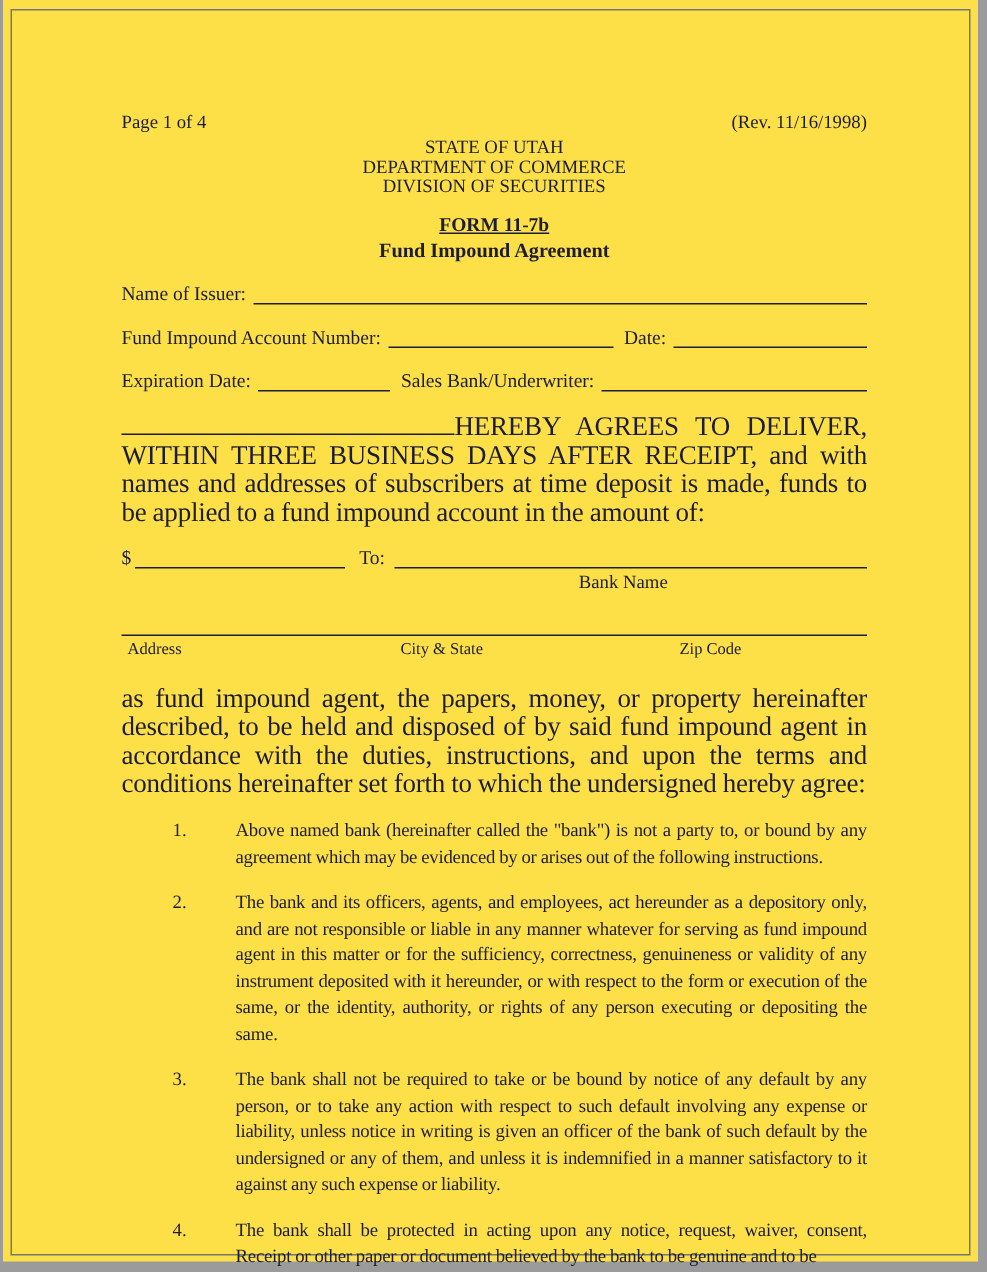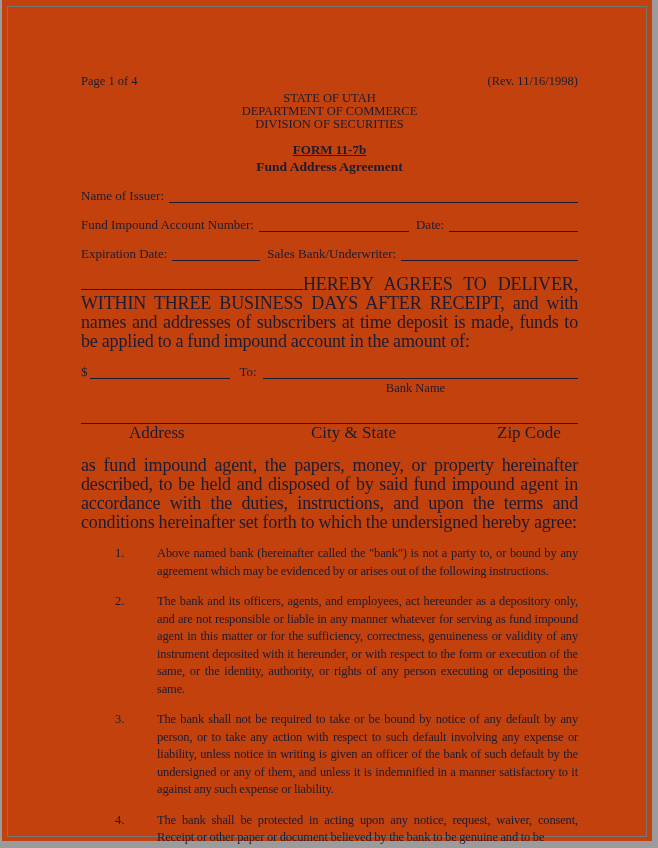--- a/index.html
+++ b/index.html
@@ -3,21 +3,21 @@
 <meta charset="utf-8">
 <style>
   html, body { margin:0; padding:0; }
   body {
     width:658px; height:848px; overflow:hidden; position:relative;
     background:#9b9b9b;
     font-family:"Liberation Serif","DejaVu Serif",serif;
   }
   .sheet {
     position:absolute; left:2px; top:0; width:650px; height:841px;
-    background:#c2410c;
+    background:#fde047;
   }
   .page-border {
     position:absolute; left:5px; top:6px; width:640px; height:831px;
     border:1px solid #767676; box-sizing:border-box; pointer-events:none;
   }
   .content {
     position:absolute; left:79px; top:74px; width:497px;
     color:#1c1c34;
   }
   .meta-row { display:flex; justify-content:space-between; font-size:12.5px; line-height:15px; }
@@ -42,21 +42,21 @@
     display:inline-block; width:222px; height:13px;
     border-bottom:1px solid #1c1c34;
   }
   .money-row { display:flex; align-items:flex-end; font-size:13px; line-height:15px; margin-top:13px; }
   .money-row .dollar { padding-right:2px; }
   .money-row .to-lbl { padding:0 6px 0 10px; white-space:nowrap; }
   .w140 { width:140px; flex:none; }
   .bank-caption { font-size:12.5px; line-height:15px; margin-top:2px; padding-left:172px; text-align:center; }
 
   .addr-rule { border-top:1px solid #1c1c34; margin-top:27px; height:0; }
-  .addr-labels { position:relative; height:17px; font-size:17px; line-height:16px; margin-top:1px;margin-left:44px; }
+  .addr-labels { position:relative; height:17px; font-size:11px; line-height:16px; margin-top:1px; }
   .addr-labels .a1 { position:absolute; left:4px; }
   .addr-labels .a2 { position:absolute; left:186px; }
   .addr-labels .a3 { position:absolute; left:372px; }
 
   .terms { }
 
   .item { display:flex; margin-top:13px; font-size:12.5px; line-height:17.5px; }
   .item:first-of-type { margin-top:9px; }
   .item .no { width:42px; margin-left:34px; flex:none; }
   .item .itext { flex:1 1 auto; text-align:justify; letter-spacing:-0.15px; word-spacing:-0.3px; }
@@ -76,21 +76,21 @@
 
     <div class="org-block">
       <div>STATE OF UTAH</div>
       <div>DEPARTMENT OF COMMERCE</div>
       <div>DIVISION OF SECURITIES</div>
     </div>
 
     <div class="form-no">
       <span>FORM 11-7b</span>
     </div>
-    <div class="form-title">Fund Address Agreement</div>
+    <div class="form-title">Fund Impound Agreement</div>
 
     <div class="frow">
       <span class="lbl">Name of Issuer:</span>
       <span class="bl grow"></span>
     </div>
 
     <div class="frow">
       <span class="lbl">Fund Impound Account Number:</span>
       <span class="bl w150"></span>
       <span class="lbl gap-l">Date:</span>

